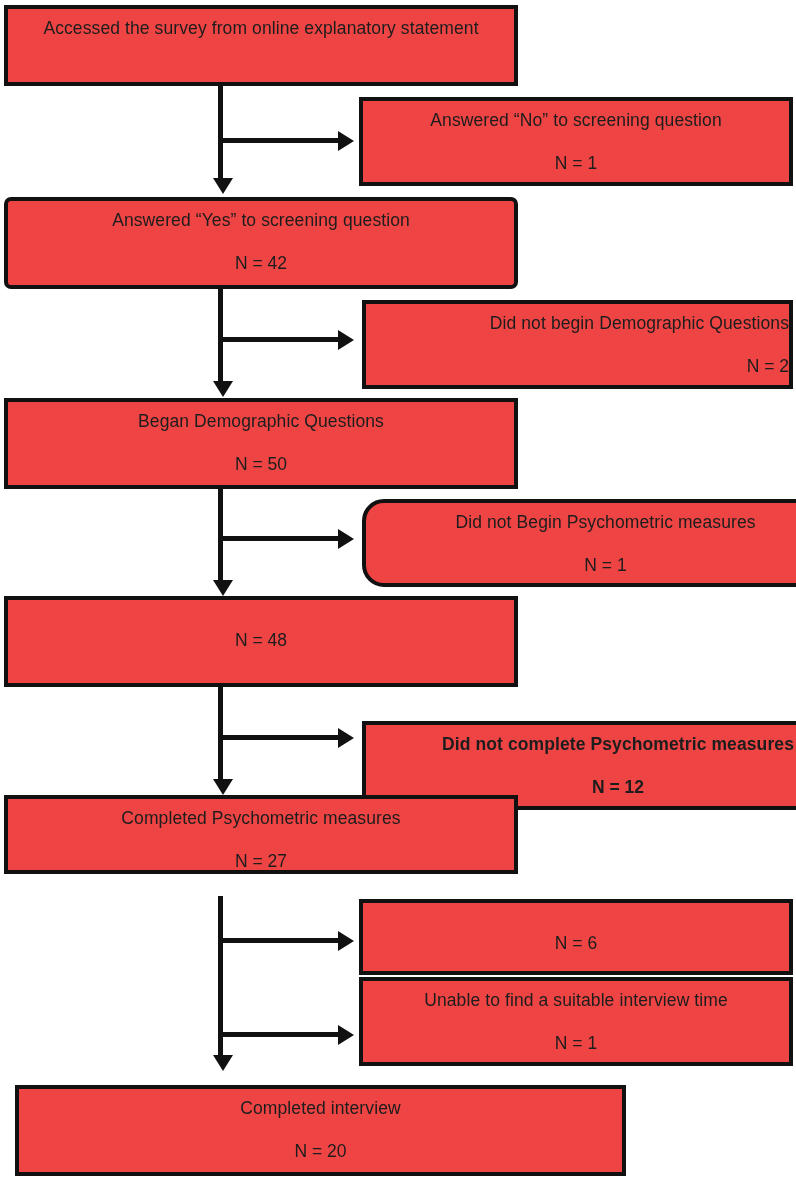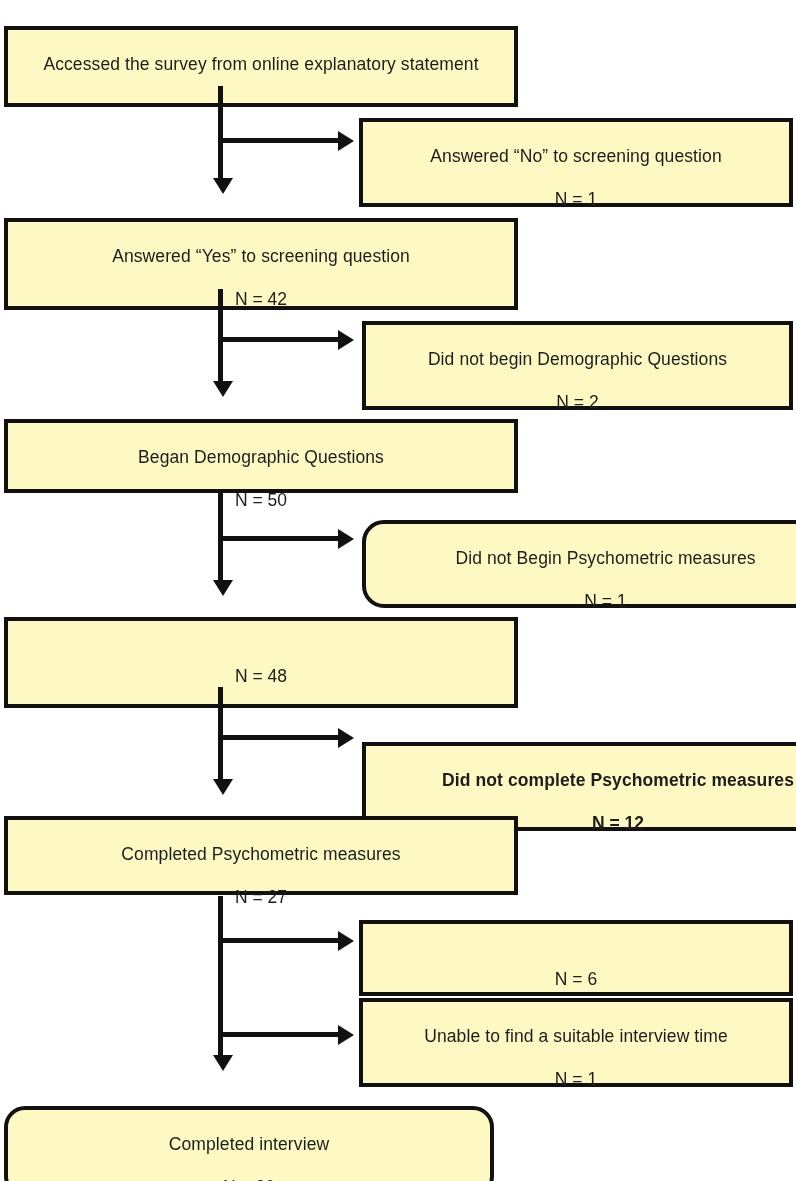--- a/index.html
+++ b/index.html
@@ -16,27 +16,26 @@
     position: relative;
     width: 796px;
     height: 1181px;
     background: #ffffff;
     overflow: hidden;
   }
   .node-box {
     position: absolute;
     box-sizing: border-box;
     border: 4px solid #111111;
-    background: #fef9c3;
+    background: #ef4444;
     display: flex;
     flex-direction: column;
     align-items: center;
     justify-content: flex-start;
-    padding-top: 24px;
-    margin-top: 21px;
+    padding-top: 9px;
   }
   .node-box .node-label {
     font-size: 17.5px;
     line-height: 1.25;
     letter-spacing: 0.1px;
     text-align: center;
     color: #1d1d1d;
     white-space: nowrap;
   }
   .node-box .node-count {
@@ -90,36 +89,36 @@
   <div class="v-line" style="left:218px; top:86px; height:94px;"></div>
   <div class="arrow-down" style="left:213px; top:178px;"></div>
   <div class="h-line" style="left:223px; top:138px; width:118px;"></div>
   <div class="arrow-right" style="left:338px; top:131px;"></div>
 
   <div class="node-box" style="left:359px; top:97px; width:434px; height:89px;">
     <div class="node-label">Answered “No” to screening question</div>
     <div class="node-count">N = 1</div>
   </div>
 
-  <div class="node-box" style="left:4px; top:197px; width:514px; height:92px;">
+  <div class="node-box" style="left:4px; top:197px; width:514px; height:92px;border-radius:7px;">
     <div class="node-label">Answered “Yes” to screening question</div>
     <div class="node-count">N = 42</div>
   </div>
 
   <div class="v-line" style="left:218px; top:289px; height:94px;"></div>
   <div class="arrow-down" style="left:213px; top:381px;"></div>
   <div class="h-line" style="left:223px; top:337px; width:118px;"></div>
   <div class="arrow-right" style="left:338px; top:330px;"></div>
 
-  <div class="node-box" style="left:362px; top:300px; width:431px; height:89px;">
+  <div class="node-box" style="left:362px; top:300px; width:431px; height:89px;align-items:flex-end;">
     <div class="node-label">Did not begin Demographic Questions</div>
     <div class="node-count">N = 2</div>
   </div>
 
-  <div class="node-box" style="left:4px; top:398px; width:514px; height:74px;">
+  <div class="node-box" style="left:4px; top:398px; width:514px; height:91px;">
     <div class="node-label">Began Demographic Questions</div>
     <div class="node-count">N = 50</div>
   </div>
 
   <div class="v-line" style="left:218px; top:489px; height:93px;"></div>
   <div class="arrow-down" style="left:213px; top:580px;"></div>
   <div class="h-line" style="left:223px; top:536px; width:118px;"></div>
   <div class="arrow-right" style="left:338px; top:529px;"></div>
 
   <div class="node-box" style="left:362px; top:499px; width:487px; height:88px;border-radius:22px;">
@@ -157,18 +156,18 @@
 
   <div class="node-box" style="left:359px; top:899px; width:434px; height:76px;">
     <div class="node-count">N = 6</div>
   </div>
 
   <div class="node-box" style="left:359px; top:977px; width:434px; height:89px;">
     <div class="node-label">Unable to find a suitable interview time</div>
     <div class="node-count">N = 1</div>
   </div>
 
-  <div class="node-box" style="left:4px; top:1085px; width:490px; height:91px;border-radius:21px;">
+  <div class="node-box" style="left:15px; top:1085px; width:611px; height:91px;">
     <div class="node-label">Completed interview</div>
     <div class="node-count">N = 20</div>
   </div>
 
 </div>
 
 </body></html>

